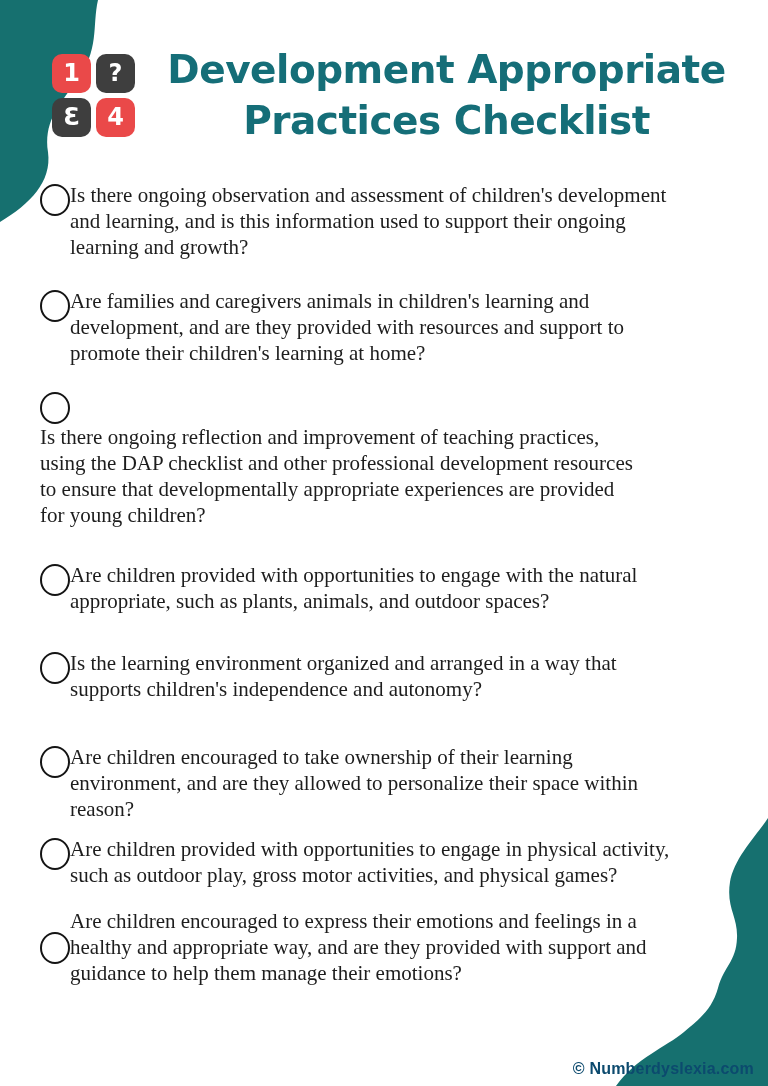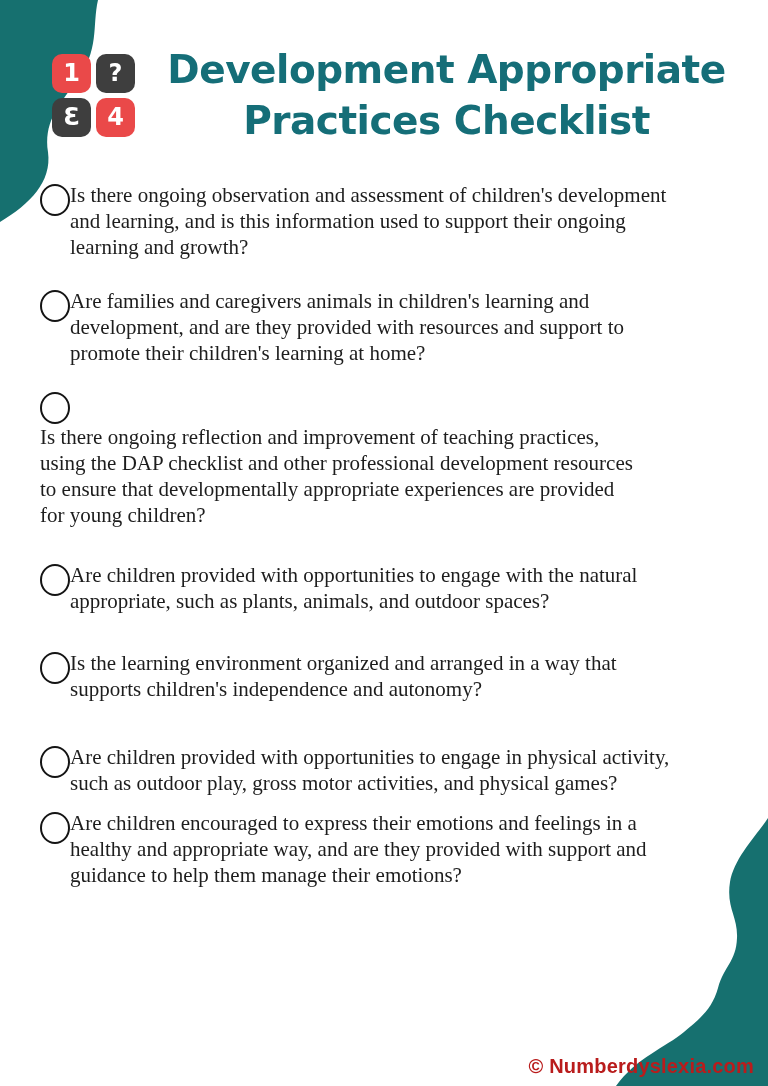--- a/index.html
+++ b/index.html
@@ -63,21 +63,21 @@
     display:flex;
     align-items:flex-start;
     margin-top:28px;
   }
   .item:nth-child(1){margin-top:0;}
   .item:nth-child(3){margin-top:24px;flex-direction:column;}
   .item:nth-child(4){margin-top:34px;}
   .item:nth-child(5){margin-top:36px;}
   .item:nth-child(6){margin-top:42px;}
   .item:nth-child(7){margin-top:14px;}
-  .item:nth-child(8){margin-top:32px;}
+  .item:nth-child(8){margin-top:20px;align-items:center;}
   .circle{
     flex:0 0 auto;
     width:26px;height:28px;
     border:2.5px solid #141414;
     border-radius:50%;
     margin-top:2px;
     background:transparent;
     cursor:pointer;
   }
   .item-text{
@@ -88,22 +88,22 @@
     color:#1d1d1d;
   }
 
   
   .footer{
     position:absolute;
     right:14px;bottom:8px;
     z-index:3;
     font-family:"Liberation Sans", sans-serif;
     font-weight:bold;
-    font-size:20px;
-    color:#b91c1c;
+    font-size:16px;
+    color:#0c4a6e;
     letter-spacing:0.2px;
   }
 </style>
 </head>
 <body>
 
 <div class="page">
 
   <svg class="blob blob-tl" width="150" height="230" viewBox="0 0 150 230" aria-hidden="true">
     <path d="M0,0 L98,0 C92,26 100,50 76,82 C56,108 44,124 48,152 C52,182 30,204 0,222 Z" fill="#16706f"></path>
@@ -149,20 +149,24 @@
       <div class="item">
         <span class="circle"></span>
         <p class="item-text">Are children provided with opportunities to engage with the natural appropriate, such as plants, animals, and outdoor spaces?</p>
       </div>
       <div class="item">
         <span class="circle"></span>
         <p class="item-text">Is the learning environment organized and arranged in a way that supports children's independence and autonomy?</p>
       </div>
       <div class="item">
         <span class="circle"></span>
+        <p class="item-text">Are children encouraged to take ownership of their learning environment, and are they allowed to personalize their space within reason?</p>
+      </div>
+      <div class="item">
+        <span class="circle"></span>
         <p class="item-text">Are children provided with opportunities to engage in physical activity, such as outdoor play, gross motor activities, and physical games?</p>
       </div>
       <div class="item">
         <span class="circle"></span>
         <p class="item-text">Are children encouraged to express their emotions and feelings in a healthy and appropriate way, and are they provided with support and guidance to help them manage their emotions?</p>
       </div>
     </div>
 
   <div class="footer">© Numberdyslexia.com</div>
 

